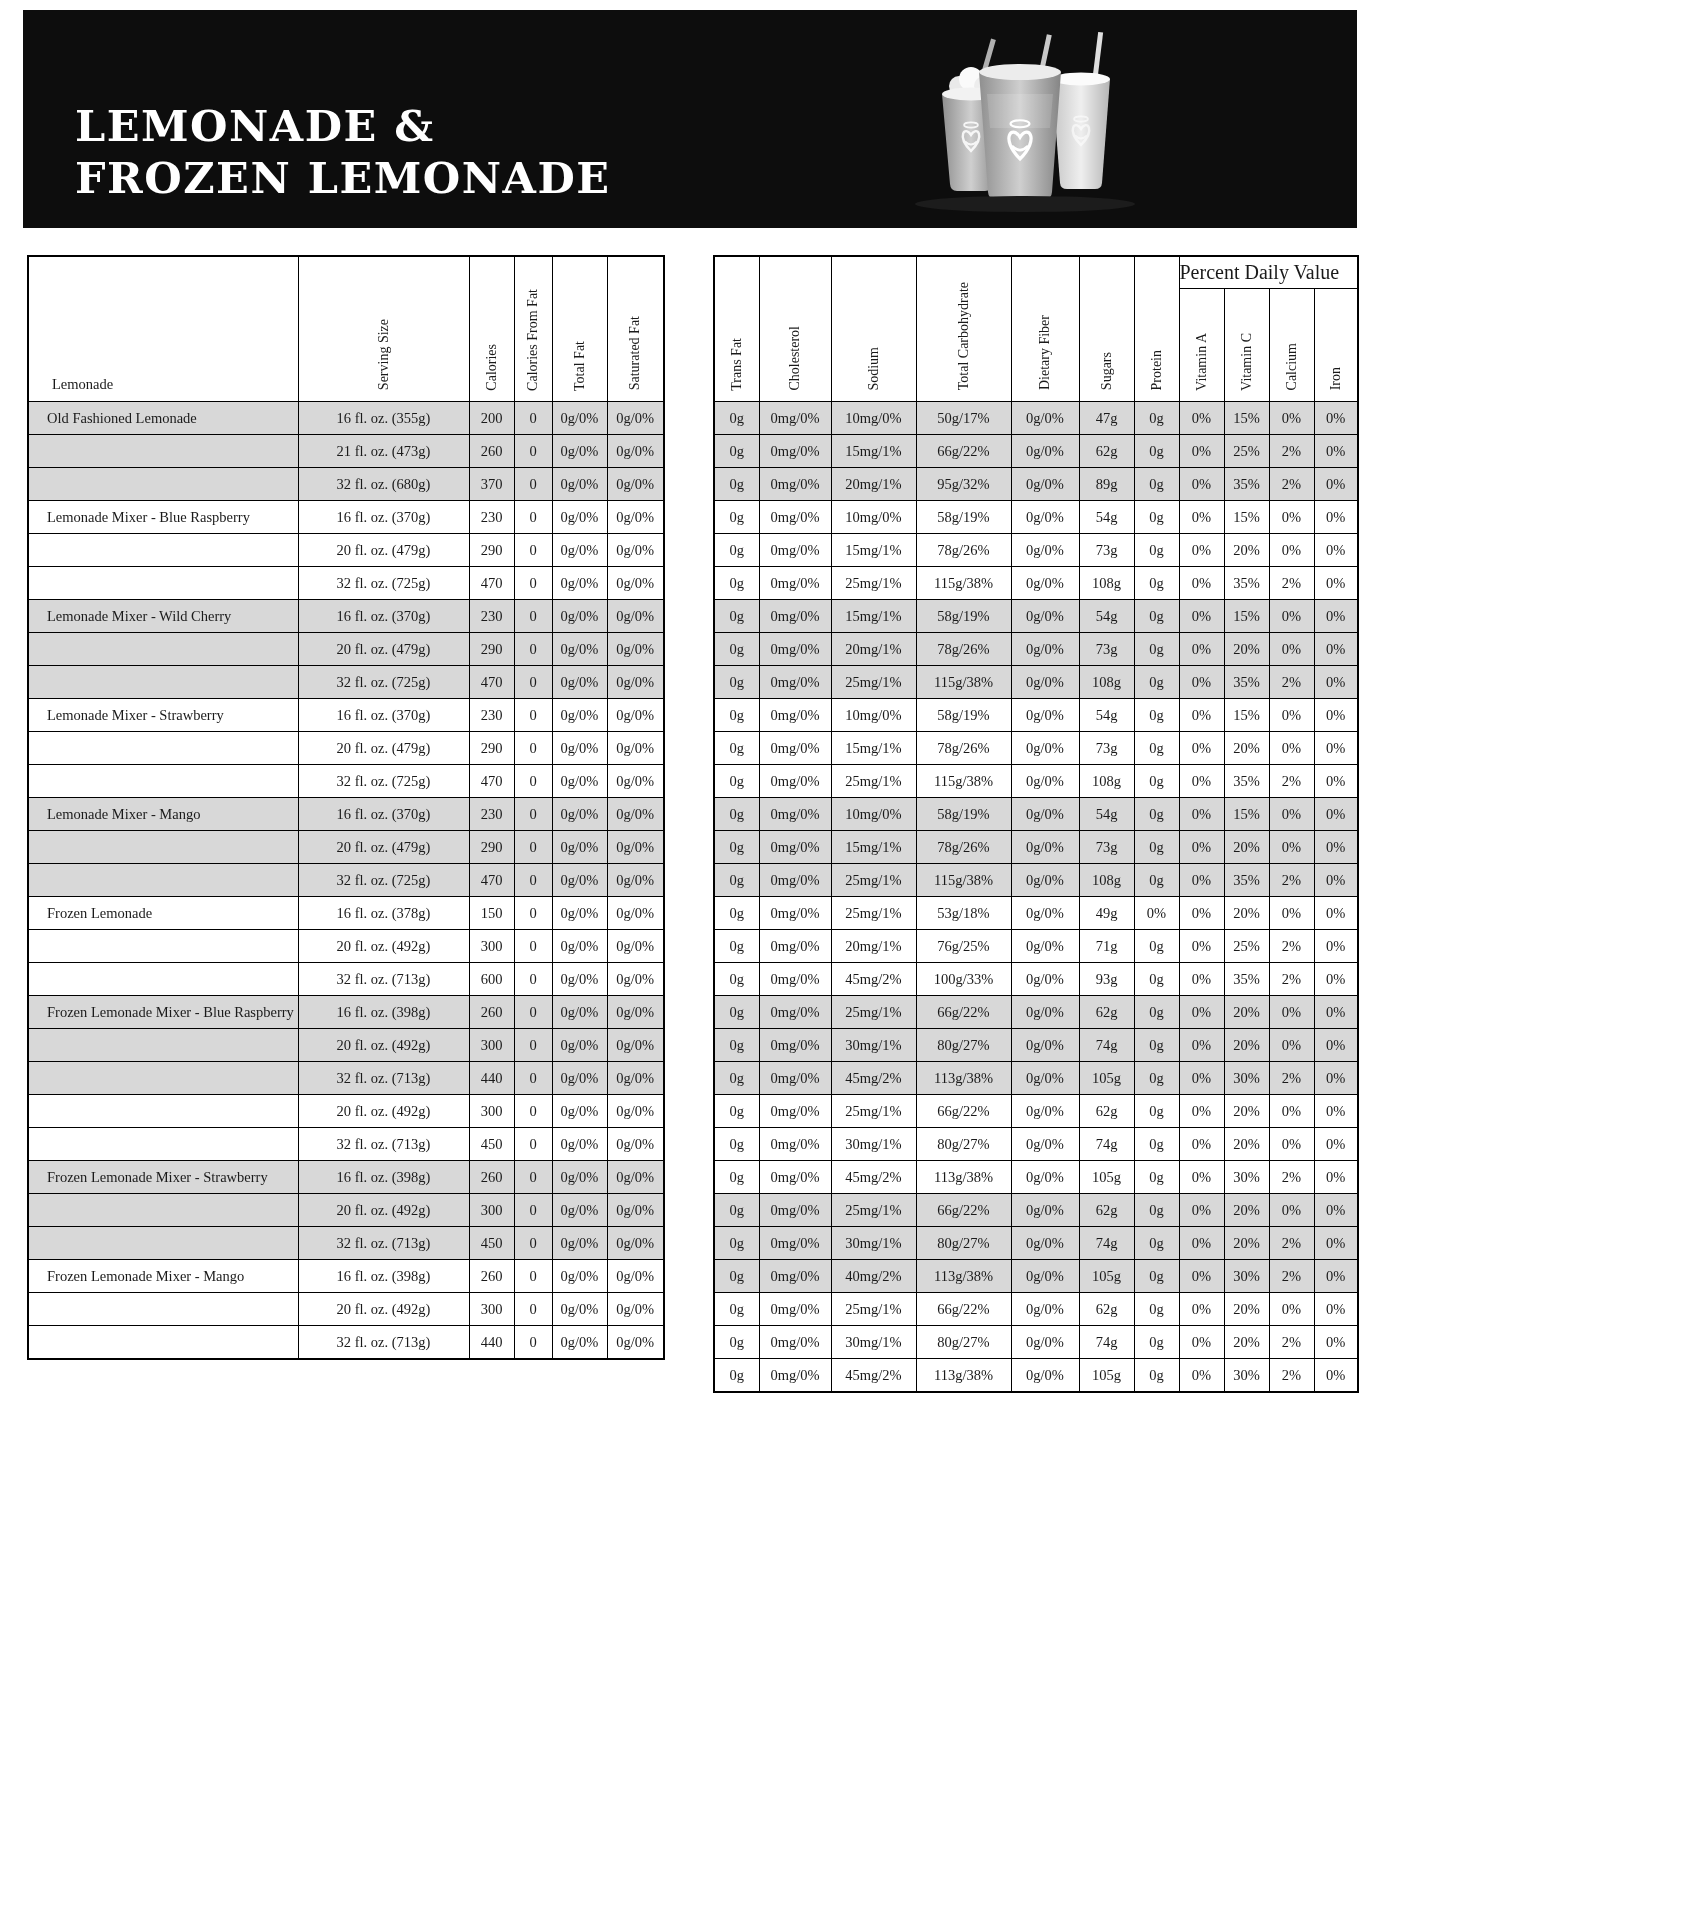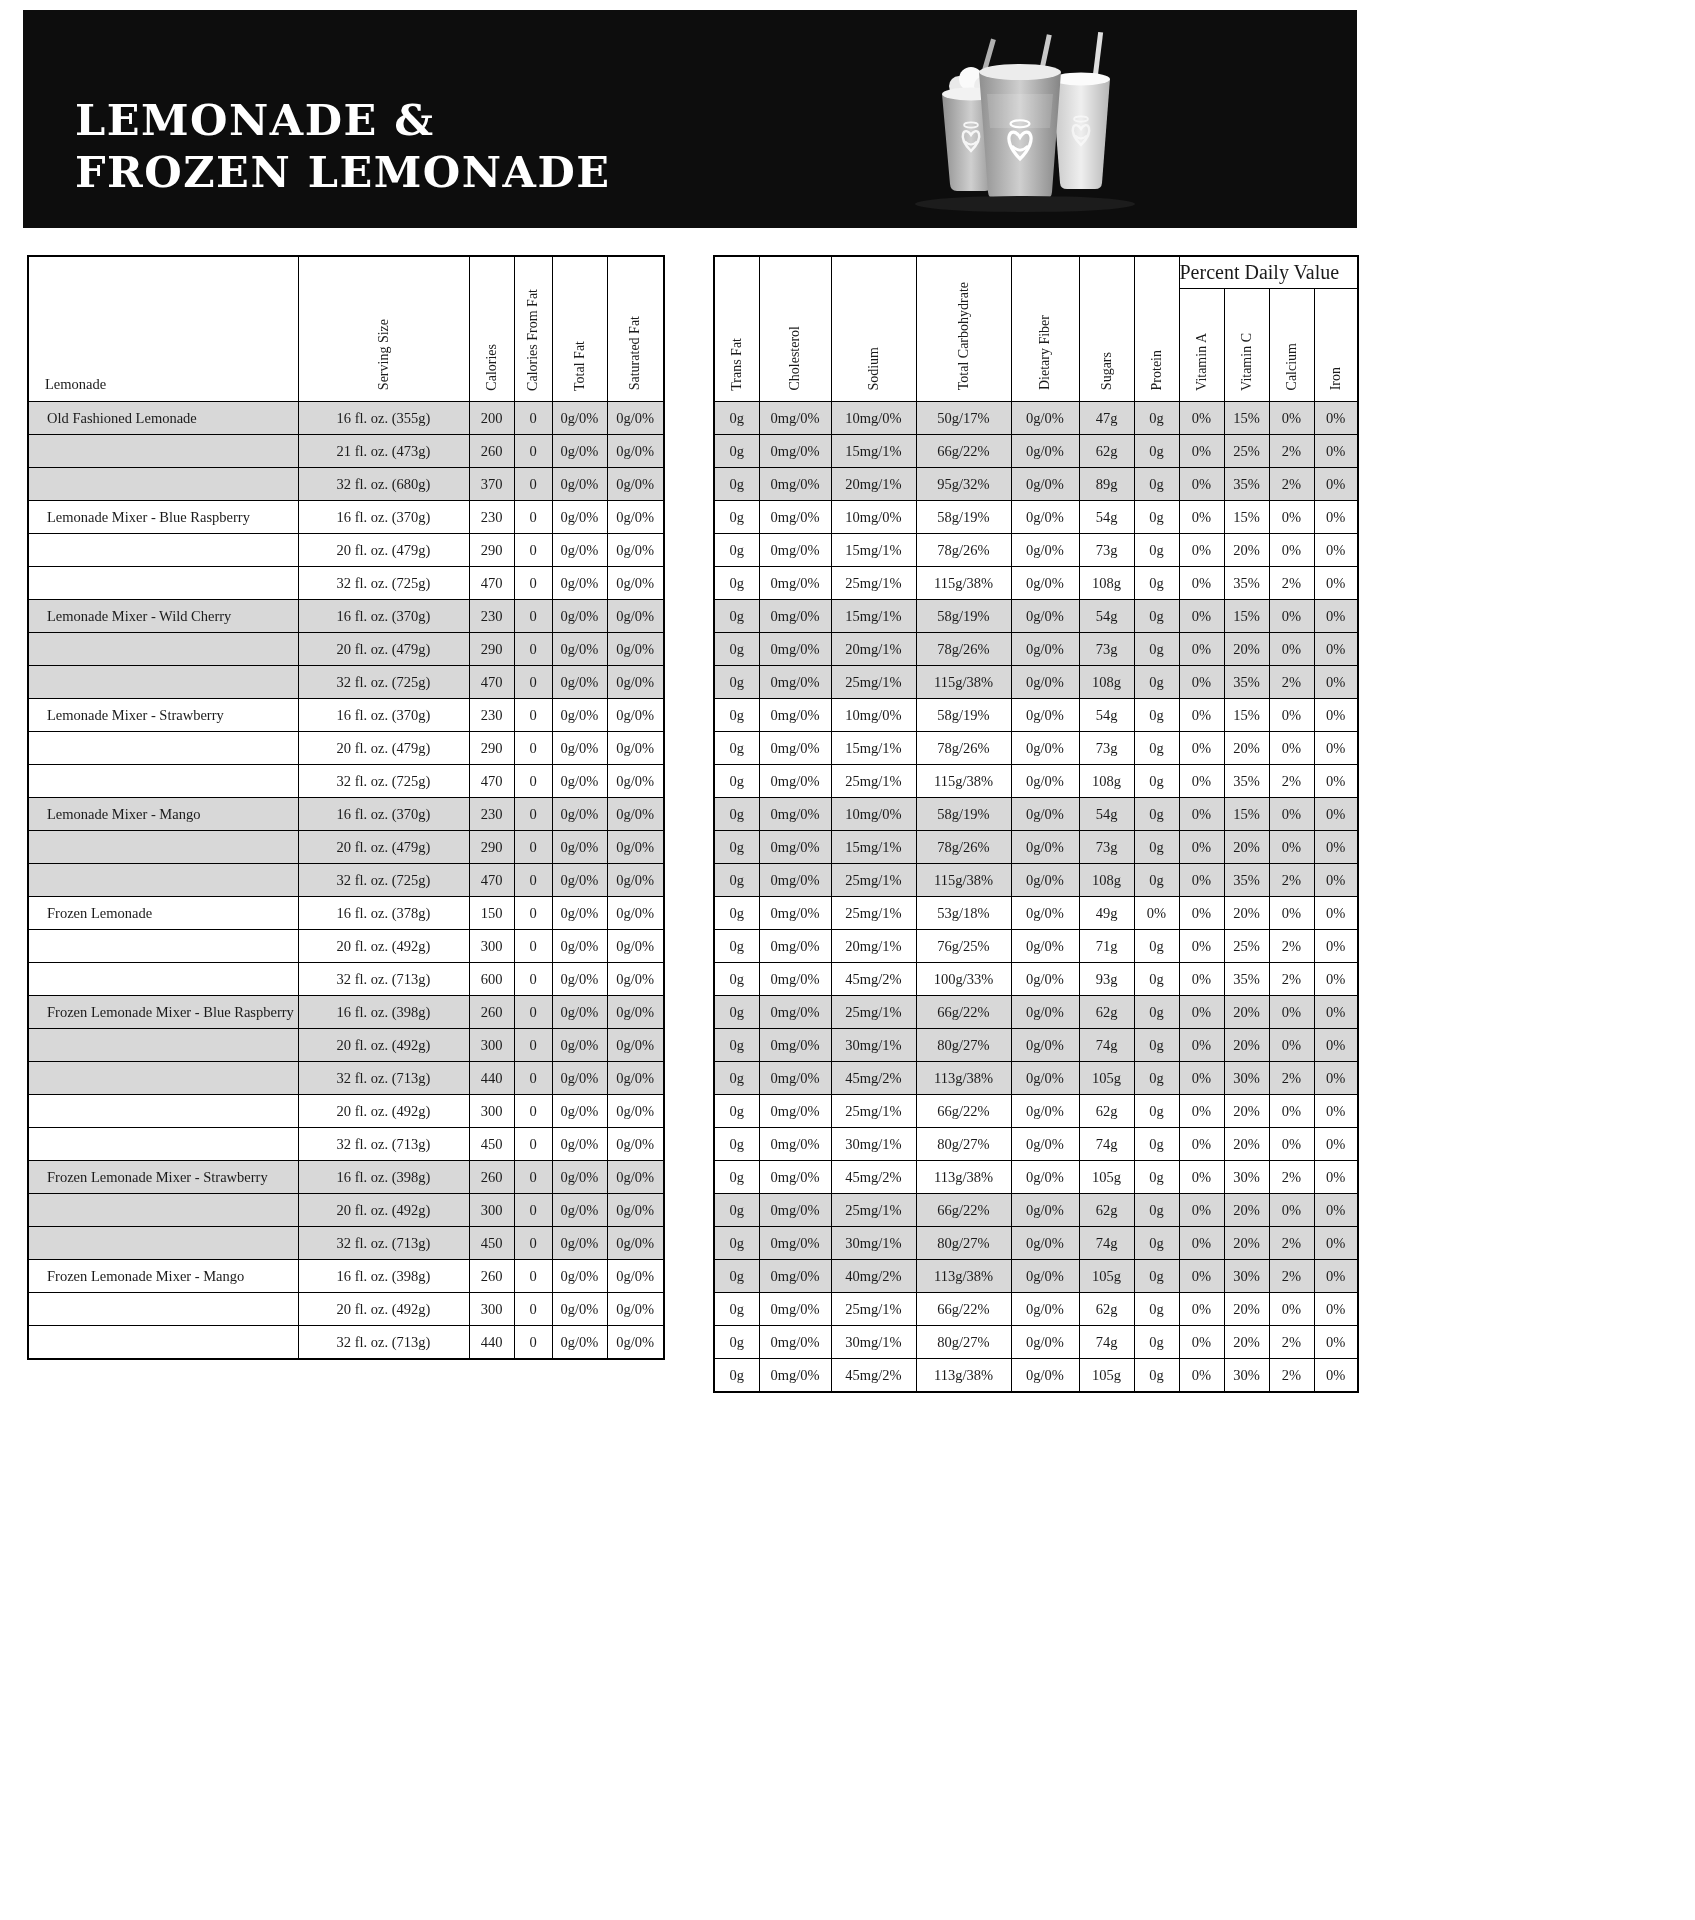--- a/index.html
+++ b/index.html
@@ -15,21 +15,21 @@
   
   .banner {
     position: absolute;
     left: 23px; top: 10px;
     width: 1334px; height: 218px;
     background: var(--banner-bg, #0d0d0d);
     overflow: hidden;
   }
   .banner-title {
     position: absolute;
-    left: 52px; top: 84px;
+    left: 52px; top: 90px;
     color: #ffffff;
     font-family: "DejaVu Serif", "Liberation Serif", serif;
     font-weight: bold;
     font-size: 43px;
     line-height: 52px;
     letter-spacing: 1.5px;
     white-space: nowrap;
   }
   .cups-svg {
     position: absolute;
@@ -78,21 +78,21 @@
     margin: 0 auto 10px auto;
     font-size: 14px;
     white-space: nowrap;
     line-height: 16px;
   }
   th.name-h {
     vertical-align: bottom;
     text-align: left;
   }
   th.name-h > div {
-    padding: 0 0 8px 16px;
+    padding: 0 0 8px 23px;
     font-size: 14.5px;
   }
   th.pdv-h {
     font-size: 20px;
     text-align: left;
     vertical-align: middle;
   }
 </style>
 </head>
 <body>

